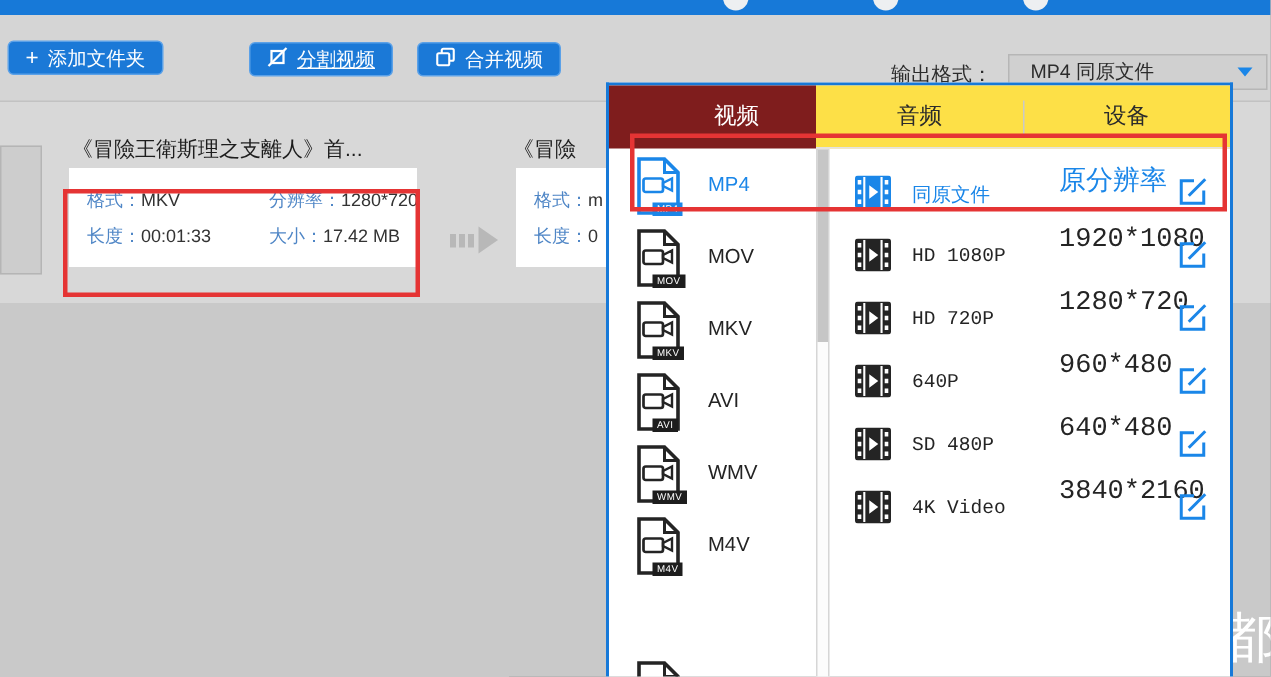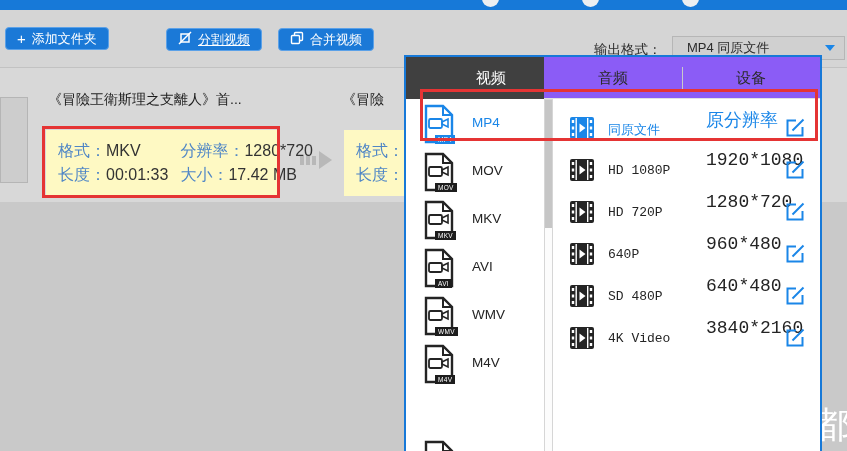--- a/index.html
+++ b/index.html
@@ -15,39 +15,39 @@
   .toolbar { position:absolute; left:0; top:10px; width:847px; height:58px; background:#d5d5d5; border-bottom:1px solid #c2c2c2; z-index:1; }
   .btn { position:absolute; display:flex; align-items:center; gap:6px; background:#1b79d7; border:1px solid #5ba1e8; border-radius:4px; color:#fff; font-size:13px; padding:0 11px; height:23px; cursor:pointer; white-space:nowrap; }
   .btn .plus { font-size:15px; line-height:1; margin-top:-1px; }
   .out-label { position:absolute; left:594px; top:31px; font-size:13.5px; color:#2c2c2c; }
   .dropdown { position:absolute; left:672px; top:26px; width:173px; height:24px; background:#d0d0d0; border:1px solid #b6b6b6; font-size:13px; color:#2c2c2c; line-height:22px; padding-left:14px; cursor:pointer; }
   .caret { position:absolute; right:9px; top:8px; width:0; height:0; border-left:5px solid transparent; border-right:5px solid transparent; border-top:6px solid #1a86e8; }
   
   .content { position:absolute; left:0; top:68px; width:847px; height:134px; background:#d8d8d8; z-index:1; }
   .thumb { position:absolute; left:0; top:29px; width:28px; height:86px; background:#cdcdcd; border:1px solid #b5b5b5; }
   .file-title { position:absolute; top:23px; font-size:14px; color:#1d1d1d; white-space:nowrap; }
-  .info-box { position:absolute; top:62px; height:66px; background:#fef9c3; font-size:16px; padding:9px 0 0 12px; }
+  .info-box { position:absolute; top:44px; height:66px; background:#ffffff; font-size:12px; padding:9px 0 0 12px; }
   .info-row { line-height:24px; white-space:nowrap; }
   .info-col1 { display:inline-block; width:118px; }
   .lbl { color:#4f86c6; }
   .val { color:#333; }
   .transfer-arrow { position:absolute; left:300px; top:83px; display:flex; align-items:center; gap:2px; }
   .t-bar { width:4px; height:9px; background:#b8b8b8; }
   .t-tri { width:0; height:0; border-top:9px solid transparent; border-bottom:9px solid transparent; border-left:13px solid #b8b8b8; margin-left:1px; }
   
   .red-rect { position:absolute; border:3px solid #e53434; background:transparent; }
   #red1 { left:42px; top:126px; width:238px; height:72px; z-index:4; }
   #red2 { left:420px; top:89px; width:398px; height:52px; z-index:10; }
   
   .watermark { position:absolute; left:815px; top:401px; font-size:36px; color:#ffffff; z-index:3; }
   
   .popup { position:absolute; left:404px; top:55px; width:418px; height:400px; background:#fff; border:2px solid #1779d8; border-bottom:none; z-index:5; }
   .tab { position:absolute; top:0; height:42px; width:138px; text-align:center; line-height:42px; font-size:15px; cursor:pointer; }
-  .tab.active { background:#404040; color:#fff;padding-left:32px; }
-  .tab.inactive { background:#8b5cf6; color:#2b2b2b; border-bottom:1px solid #e2e2e2; }
+  .tab.active { background:#7f1d1d; color:#fff;padding-left:32px; }
+  .tab.inactive { background:#fde047; color:#2b2b2b; border-bottom:1px solid #e2e2e2; }
   .tab-divider { position:absolute; top:10px; width:1px; height:23px; background:#c9c9c9; z-index:6; }
   
   .fmt-row { position:absolute; left:0; width:136px; height:48px; cursor:pointer; color:#242424; }
   .fmt-row.selected { color:#1a86e8;padding-left:36px; }
   .fmt-icon { position:absolute; left:16px; top:2px; width:34px; height:40px; }
   .fmt-badge { position:absolute; left:13px; bottom:0px; background:#1d1d1d; color:#fff; font-size:6.5px; line-height:9px; padding:0 3px; letter-spacing:0.3px; }
   .fmt-row.selected .fmt-badge { background:#1a86e8; }
   .fmt-label { position:absolute; left:66px; top:13px; font-size:13.5px; }
   .scrollbar-track { position:absolute; left:138px; top:42px; width:9px; height:356px; background:#fcfcfc; border:1px solid #d6d6d6; }
   .scrollbar-thumb { position:absolute; left:0; top:0; width:7px; height:128px; background:#c6c6c6; }

